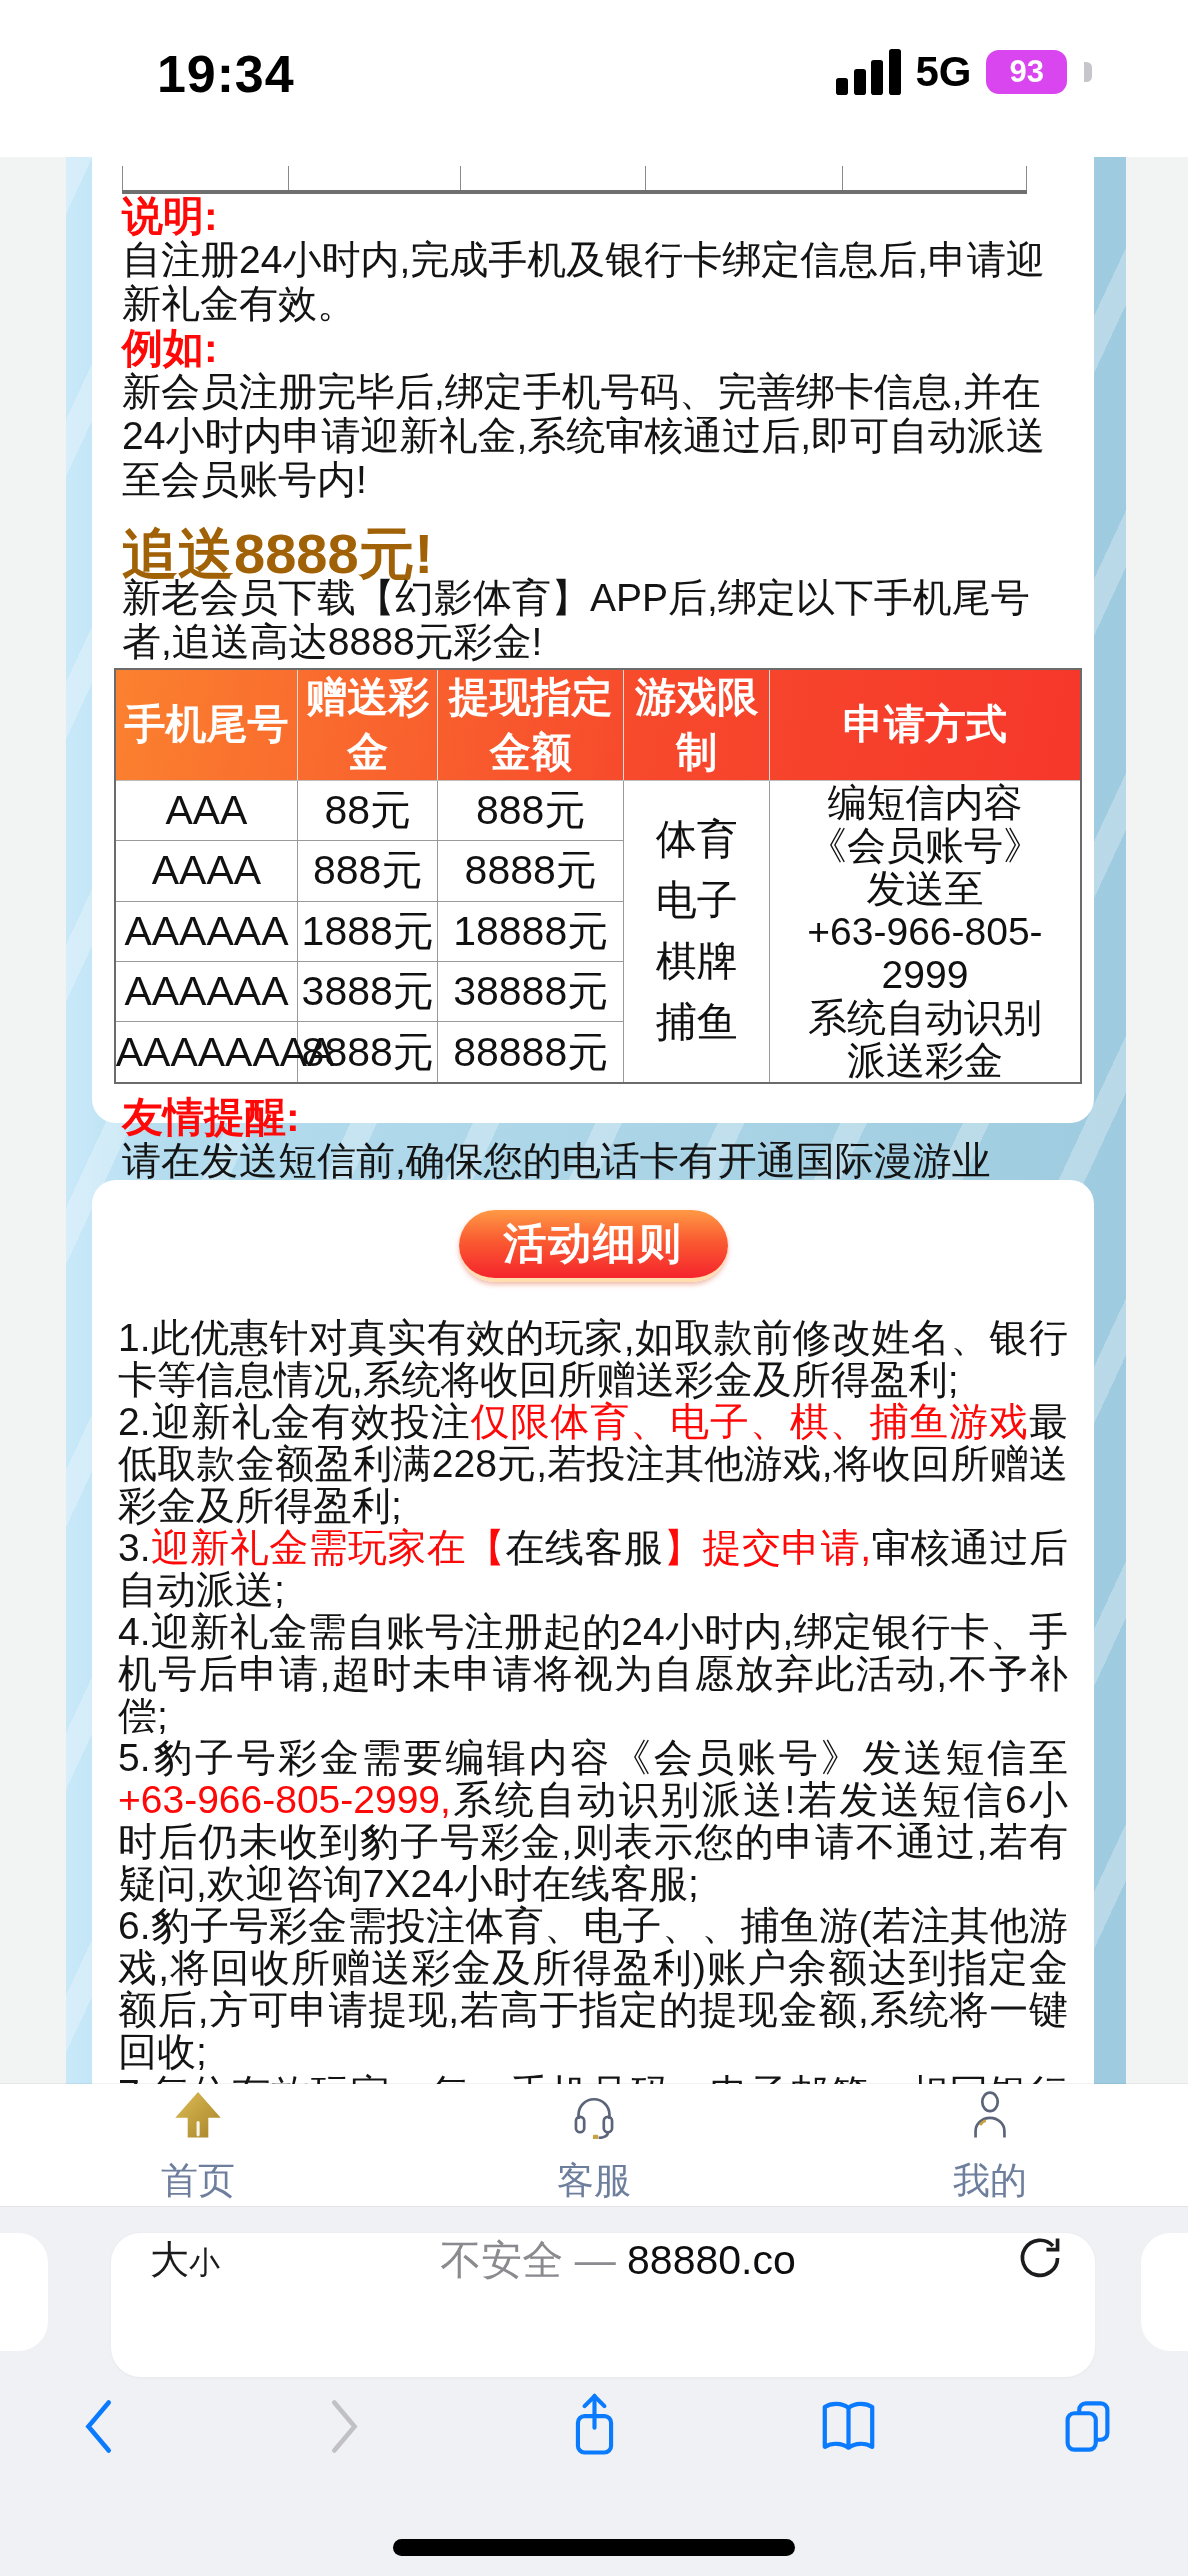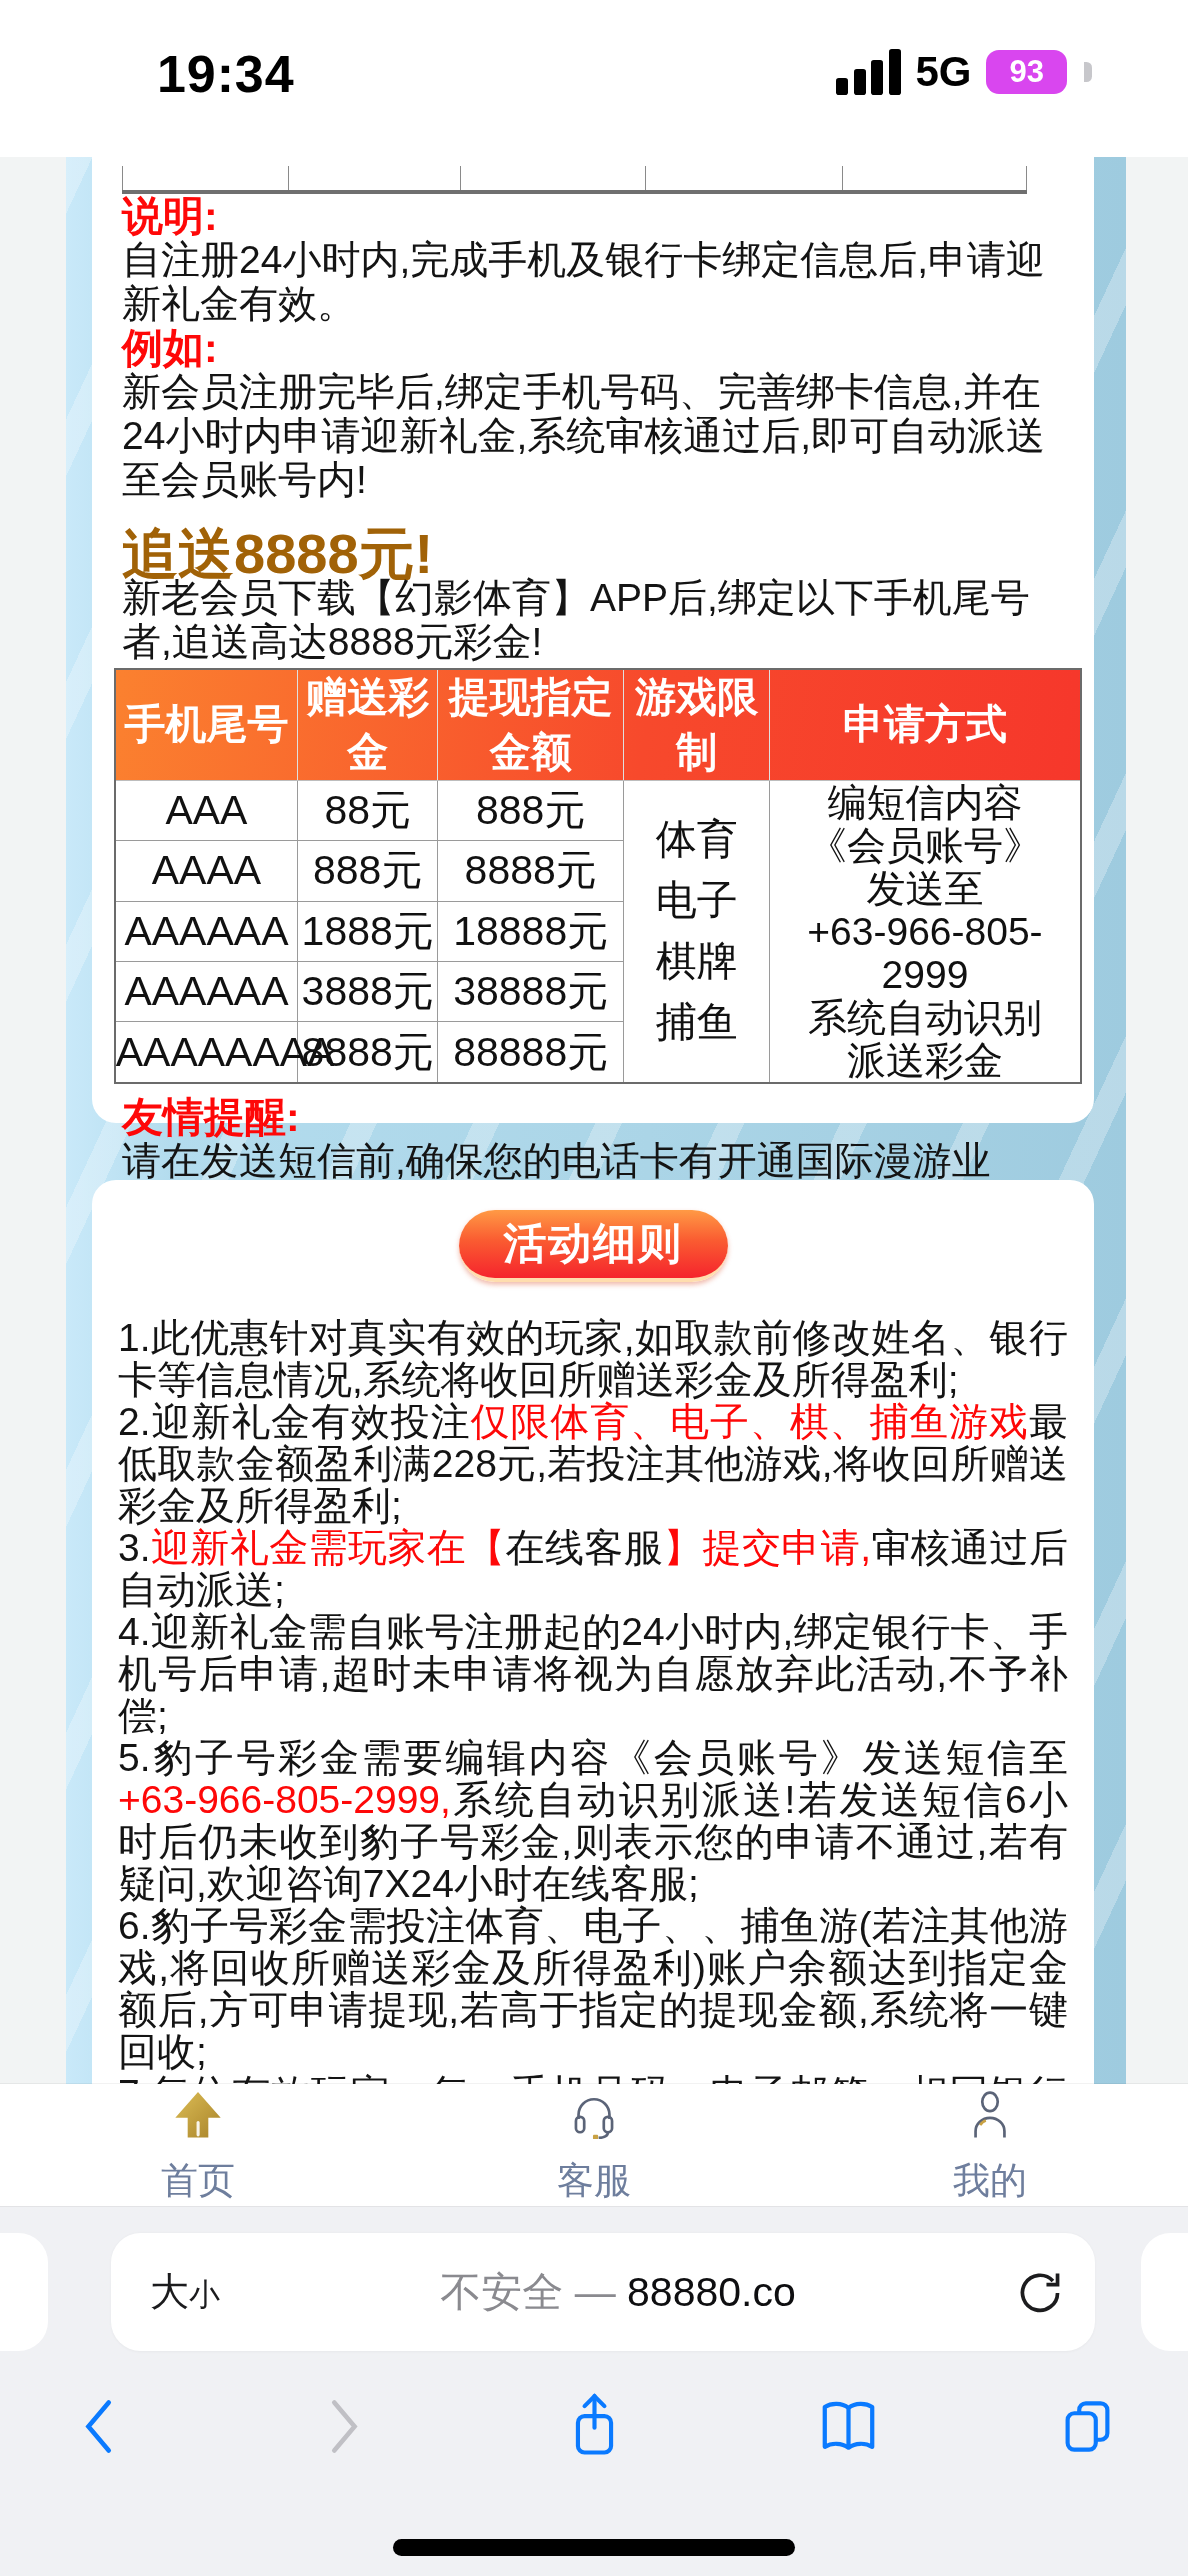--- a/index.html
+++ b/index.html
@@ -77,22 +77,22 @@
 
   
   .tab-bar { position:absolute; left:0; top:2084px; width:1188px; height:123px; background:#fff;
              display:flex; z-index:30; border-bottom:1.8px solid #e3e3e6; box-shadow:0 -0.9px 0 rgba(0,0,0,0.06); }
   .tab-item { flex:1; display:flex; flex-direction:column; align-items:center; justify-content:flex-start; padding-top:5.5px; }
   .tab-icon { width:68px; height:63px; }
   .tab-label { margin-top:17px; font-size:37px; color:#6e7e9d; }
 
   
   .browser-chrome { position:absolute; left:0; top:2207px; width:1188px; height:369px; background:#f0f1f4; }
-  .addr-pill { position:absolute; left:111px; top:26px; width:984px; height:118px; background:#fff;
-               border-radius:29.5px; display:flex; align-items:center; box-shadow:0 0.9px 2.8px rgba(0,0,0,0.04);gap:32px; }
+  .addr-pill { position:absolute; left:111px; top:26px; width:984px; height:144px; background:#fff;
+               border-radius:29.5px; display:flex; align-items:flex-start; box-shadow:0 0.9px 2.8px rgba(0,0,0,0.04);gap:32px; }
   .addr-frag { position:absolute; top:26px; width:77px; height:118px; background:#fff; border-radius:29.5px; }
   .frag-left { left:-29.5px; } .frag-right { right:-29.5px; }
   .text-size-btn { margin-left:39px; font-size:39px; color:#1b1b1d; }
   .text-size-btn .small-char { font-size:31px; }
   .addr-center { flex:1; text-align:center; font-size:41px; }
   .addr-secure { color:#8a8a8f; }
   .addr-url { color:#0e0e10; }
   .reload-btn { margin-right:31px; width:48px; height:48px; }
 
   .toolbar { position:absolute; left:0; top:182px; width:1188px; height:74px; }

